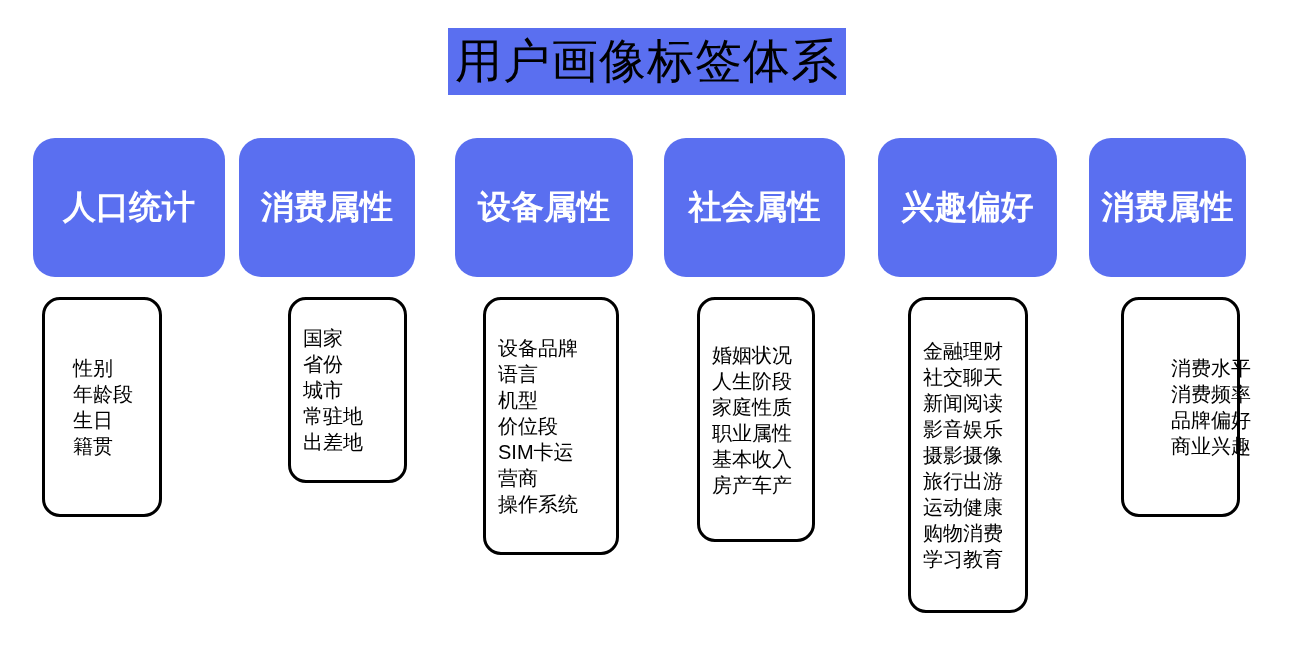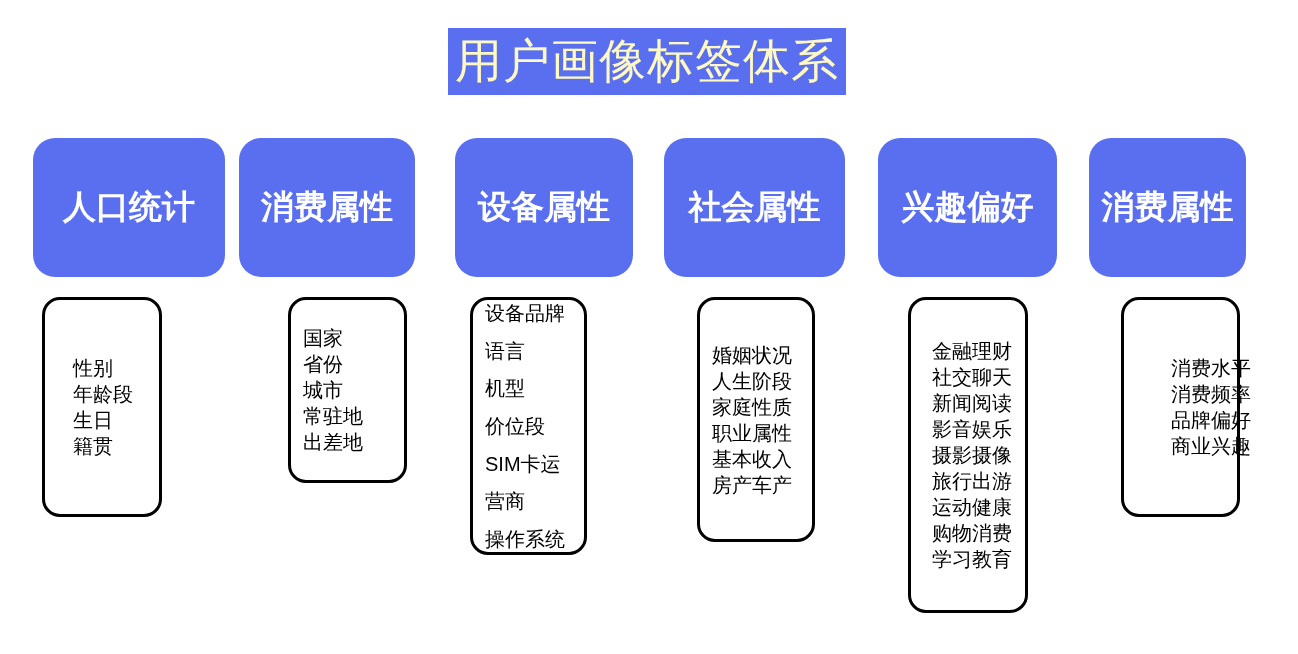--- a/index.html
+++ b/index.html
@@ -15,21 +15,21 @@
     background: #ffffff;
     overflow: hidden;
   }
   .title-banner {
     position: absolute;
     left: 448px;
     top: 28px;
     width: 398px;
     height: 67px;
     background: var(--accent, #5A6FF0);
-    color: #fef9c3;
+    color: #000000;
     font-family: "DejaVu Serif", "Liberation Serif", serif;
     font-size: 47px;
     font-weight: 400;
     display: flex;
     align-items: center;
     justify-content: center;
     white-space: nowrap;
     letter-spacing: 1px;
   }
   .cat-header {
@@ -81,40 +81,40 @@
       </div>
       <div class="cat-header" style="left: 239px; width: 176px;">消费属性</div>
       <div class="tag-box" style="left: 288px; width: 119px; height: 186px;">
         <div class="tag-line">国家</div>
         <div class="tag-line">省份</div>
         <div class="tag-line">城市</div>
         <div class="tag-line">常驻地</div>
         <div class="tag-line">出差地</div>
       </div>
       <div class="cat-header" style="left: 455px; width: 178px;">设备属性</div>
-      <div class="tag-box" style="left: 470px; width: 117px; height: 258px; justify-content: space-between;">
+      <div class="tag-box" style="left: 483px; width: 136px; height: 258px;">
         <div class="tag-line">设备品牌</div>
         <div class="tag-line">语言</div>
         <div class="tag-line">机型</div>
         <div class="tag-line">价位段</div>
         <div class="tag-line">SIM卡运</div>
         <div class="tag-line">营商</div>
         <div class="tag-line">操作系统</div>
       </div>
       <div class="cat-header" style="left: 664px; width: 181px;">社会属性</div>
       <div class="tag-box" style="left: 697px; width: 118px; height: 245px;">
         <div class="tag-line">婚姻状况</div>
         <div class="tag-line">人生阶段</div>
         <div class="tag-line">家庭性质</div>
         <div class="tag-line">职业属性</div>
         <div class="tag-line">基本收入</div>
         <div class="tag-line">房产车产</div>
       </div>
       <div class="cat-header" style="left: 878px; width: 179px;">兴趣偏好</div>
-      <div class="tag-box" style="left: 908px; width: 120px; height: 316px; align-items: center;">
+      <div class="tag-box" style="left: 908px; width: 120px; height: 316px;">
         <div class="tag-line">金融理财</div>
         <div class="tag-line">社交聊天</div>
         <div class="tag-line">新闻阅读</div>
         <div class="tag-line">影音娱乐</div>
         <div class="tag-line">摄影摄像</div>
         <div class="tag-line">旅行出游</div>
         <div class="tag-line">运动健康</div>
         <div class="tag-line">购物消费</div>
         <div class="tag-line">学习教育</div>
       </div>

